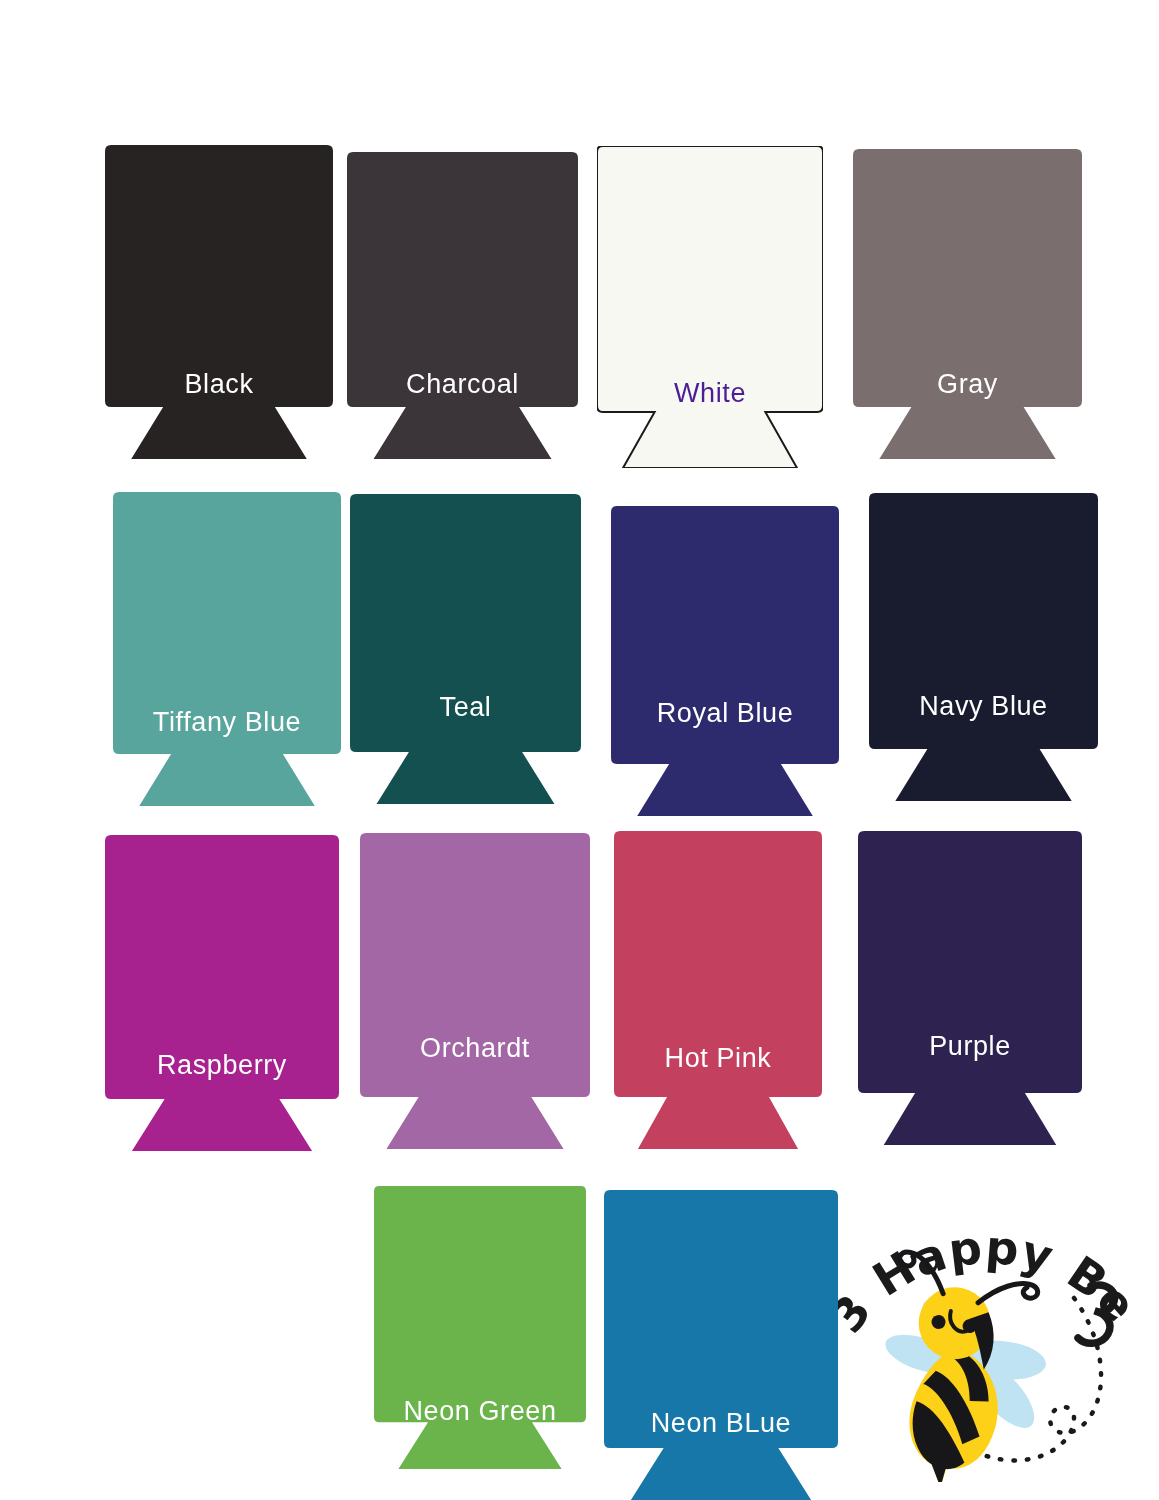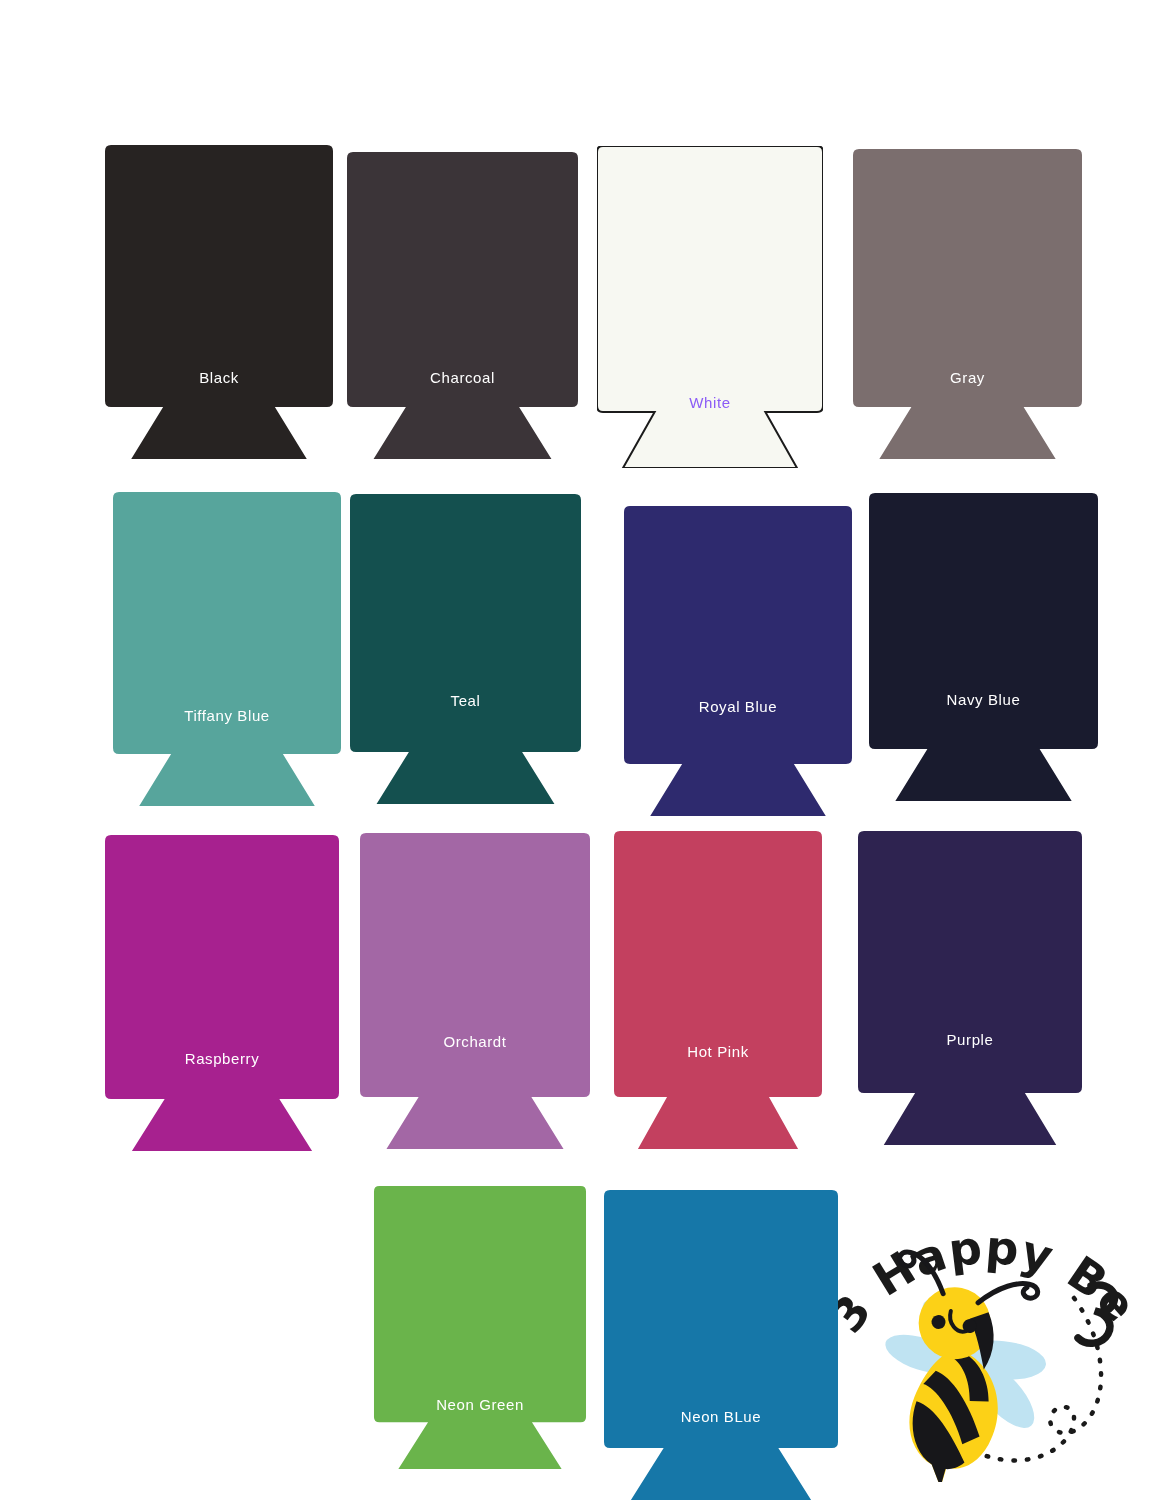--- a/index.html
+++ b/index.html
@@ -43,21 +43,21 @@
     left:0; top:0;
     width:100%; height:100%;
     display:block;
   }
   .koozie .label {
     position:absolute;
     left:0;
     width:100%;
     text-align:center;
     font-family:"Liberation Sans", sans-serif;
-    font-size:15px;
+    font-size:27px;
     font-weight:400;
     letter-spacing:0.6px;
     color:#ffffff;
     white-space:nowrap;
   }
   .koozie.dark-label .label { color:#17161a; }
 
   
   #logo {
     position:absolute;
@@ -82,41 +82,41 @@
       <div class="koozie" style="left: 347px; top: 152px; width: 231px; height: 307px;">
         <svg class="shape" viewBox="0 0 231 307">
           <path d="M 6,0 L 225,0 Q 231,0 231,6 L 231,249 Q 231,255 225,255 L 172.095,255 L 204.435,307 L 26.565,307 L 58.905,255 L 6,255 Q 0,255 0,249 L 0,6 Q 0,0 6,0 Z" fill="#3b3438"></path>
         </svg>
         <div class="label" style="top: 217px; color: rgb(255, 255, 255);">Charcoal</div>
       </div>
       <div class="koozie dark-label" style="left: 597px; top: 146px; width: 226px; height: 322px;">
         <svg class="shape" viewBox="0 0 226 322">
           <path d="M 6,0 L 220,0 Q 226,0 226,6 L 226,260 Q 226,266 220,266 L 168.37,266 L 200.01,322 L 25.990000000000002,322 L 57.63,266 L 6,266 Q 0,266 0,260 L 0,6 Q 0,0 6,0 Z" fill="#f7f8f2" stroke="#1b1b1b" stroke-width="2"></path>
         </svg>
-        <div class="label" style="top: 248px; color: #8b5cf6;">White</div>
+        <div class="label" style="top: 232px; color: #4c1d95;">White</div>
       </div>
       <div class="koozie" style="left: 853px; top: 149px; width: 229px; height: 310px;">
         <svg class="shape" viewBox="0 0 229 310">
           <path d="M 6,0 L 223,0 Q 229,0 229,6 L 229,252 Q 229,258 223,258 L 170.605,258 L 202.665,310 L 26.335,310 L 58.395,258 L 6,258 Q 0,258 0,252 L 0,6 Q 0,0 6,0 Z" fill="#7b6e6e"></path>
         </svg>
         <div class="label" style="top: 220px; color: rgb(255, 255, 255);">Gray</div>
       </div>
       <div class="koozie" style="left: 113px; top: 492px; width: 228px; height: 314px;">
         <svg class="shape" viewBox="0 0 228 314">
           <path d="M 6,0 L 222,0 Q 228,0 228,6 L 228,256 Q 228,262 222,262 L 169.86,262 L 201.78,314 L 26.220000000000002,314 L 58.14,262 L 6,262 Q 0,262 0,256 L 0,6 Q 0,0 6,0 Z" fill="#57a59c"></path>
         </svg>
         <div class="label" style="top: 215px; color: rgb(255, 255, 255);">Tiffany Blue</div>
       </div>
       <div class="koozie" style="left: 350px; top: 494px; width: 231px; height: 310px; border-radius: 32px;">
         <svg class="shape" viewBox="0 0 231 310">
           <path d="M 6,0 L 225,0 Q 231,0 231,6 L 231,252 Q 231,258 225,258 L 172.095,258 L 204.435,310 L 26.565,310 L 58.905,258 L 6,258 Q 0,258 0,252 L 0,6 Q 0,0 6,0 Z" fill="#14504f"></path>
         </svg>
         <div class="label" style="top: 198px; color: rgb(255, 255, 255);">Teal</div>
       </div>
-      <div class="koozie" style="left: 624px; top: 492px; width: 228px; height: 338px; border-radius: 16px;">
+      <div class="koozie" style="left: 611px; top: 492px; width: 228px; height: 338px; border-radius: 16px;">
         <svg class="shape" viewBox="0 0 228 310">
           <path d="M 6,0 L 222,0 Q 228,0 228,6 L 228,252 Q 228,258 222,258 L 169.86,258 L 201.78,310 L 26.220000000000002,310 L 58.14,258 L 6,258 Q 0,258 0,252 L 0,6 Q 0,0 6,0 Z" fill="#2e2a6e"></path>
         </svg>
         <div class="label" style="top: 206px; color: rgb(255, 255, 255);">Royal Blue</div>
       </div>
       <div class="koozie" style="left: 855px; top: 493px; width: 229px; height: 308px; margin-left: 14px;">
         <svg class="shape" viewBox="0 0 229 308">
           <path d="M 6,0 L 223,0 Q 229,0 229,6 L 229,250 Q 229,256 223,256 L 170.605,256 L 202.665,308 L 26.335,308 L 58.395,256 L 6,256 Q 0,256 0,250 L 0,6 Q 0,0 6,0 Z" fill="#191b2e"></path>
         </svg>
         <div class="label" style="top: 198px; color: rgb(255, 255, 255);">Navy Blue</div>

